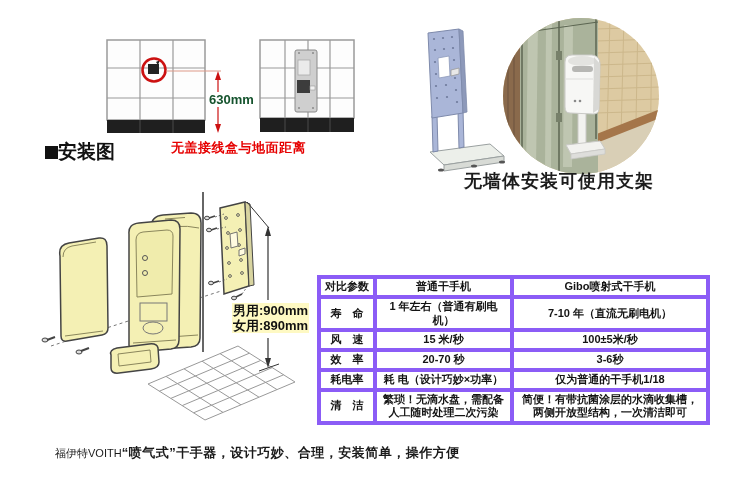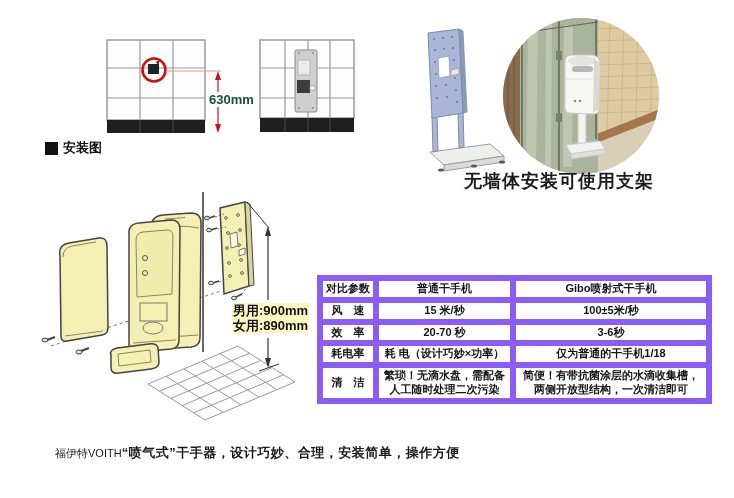--- a/index.html
+++ b/index.html
@@ -1,22 +1,22 @@
 <!DOCTYPE html>
 <html><head>
 <meta charset="utf-8">
 <style>
   * { margin:0; padding:0; box-sizing:border-box; }
   body { font-family:"Liberation Sans","DejaVu Sans",sans-serif; background:#fff; }
   .page { position:relative; width:734px; height:498px; background:#ffffff; overflow:hidden; }
   .abs { position:absolute; }
 
   
-  .section-label { left:45px; top:139px; display:flex; align-items:center; gap:5px;
-    font-size:13px; font-weight:700; color:#111;text-align:center; }
+  .section-label { left:45px; top:139px; display:flex; align-items:center; 
+    font-size:19px; font-weight:700; color:#111;text-align:center; }
   .section-label .sq { width:13px; height:13px; background:#111; display:inline-block; }
 
   
   .red-caption { left:171px; top:139px; font-size:13px; font-weight:700; color:#e60000;
     letter-spacing:0.5px; white-space:nowrap; }
 
   
   .dim-630 { left:207px; top:92px; font-size:13px; font-weight:700; color:#14532d;
     background:#fff; padding:0 2px; white-space:nowrap; }
 
@@ -24,21 +24,21 @@
   .stand-caption { left:432px; top:169px; font-size:18px; font-weight:600; color:#1c1c1c;
     letter-spacing:1px; white-space:nowrap;margin-left:32px; }
 
   
   .dim-height { left:232px; top:303px; font-size:13px; font-weight:700; color:#111;
     background:#fef9c3; line-height:15px; padding:0 1px; white-space:nowrap; }
 
   
   .cmp-table { left:317px; top:275px; width:389px; border-collapse:collapse;
     table-layout:fixed; font-size:11px; font-weight:700; color:#141414; text-align:center; }
-  .cmp-table td { border:6px solid #8b5cf6; padding:1px 3px; line-height:1.25; vertical-align:middle; }
+  .cmp-table td { border:4px solid #8b5cf6; padding:1px 3px; line-height:1.25; vertical-align:middle; }
   .cmp-table col.c1 { width:56px; } .cmp-table col.c2 { width:137px; } .cmp-table col.c3 { width:196px; }
   .cmp-table tr.h  td { height:16px; }
   .cmp-table tr.r  td { height:17px; }
   .cmp-table tr.r2 td { height:30px; }
 
   
   .tagline { left:55px; top:443px; white-space:nowrap; color:#1a1a1a; }
   .tagline .brand { font-size:11px; font-weight:400; letter-spacing:0px; }
   .tagline .main  { font-size:13px; font-weight:700; letter-spacing:0.5px; }
 </style>
@@ -96,20 +96,21 @@
       <circle cx="41" cy="72" r="1" fill="#8a8a8a"></circle>
       <circle cx="55" cy="72" r="1" fill="#8a8a8a"></circle>
     </g>
   </svg>
 
   <div class="abs section-label">
     <span class="sq"></span>
     <span>安装图</span>
   </div>
 
+  <div class="abs red-caption">无盖接线盒与地面距离</div>
 
   <svg class="abs" style="left:418px; top:20px;" width="105" height="152" viewBox="0 0 105 152">
 
     <path d="M 12,132 L 72,124 L 86,136 L 26,145 Z" fill="#ecefea" stroke="#9aa0a0" stroke-width="1"></path>
     <path d="M 26,145 L 86,136 L 86,142 L 26,151 Z" fill="#d8dbd6" stroke="#9aa0a0" stroke-width="1"></path>
     <ellipse cx="23" cy="150" rx="3" ry="1.5" fill="#555"></ellipse>
     <ellipse cx="56" cy="146" rx="3" ry="1.5" fill="#555"></ellipse>
     <ellipse cx="84" cy="142" rx="3" ry="1.5" fill="#555"></ellipse>
 
     <path d="M 14,96 L 19,95 L 20,131 L 15,132 Z" fill="#aab6d8" stroke="#7e8aab" stroke-width="1"></path>
@@ -323,20 +324,25 @@
         <col class="c2">
         <col class="c3">
       </colgroup>
     <tbody>
       <tr class="h">
         <td>对比参数</td>
         <td>普通干手机</td>
         <td>Gibo喷射式干手机</td>
       </tr>
       <tr class="r">
+        <td>寿　命</td>
+        <td>1 年左右（普通有刷电机）</td>
+        <td>7-10 年（直流无刷电机）</td>
+      </tr>
+      <tr class="r">
         <td>风　速</td>
         <td>15 米/秒</td>
         <td>100±5米/秒</td>
       </tr>
       <tr class="r">
         <td>效　率</td>
         <td>20-70 秒</td>
         <td>3-6秒</td>
       </tr>
       <tr class="r">

